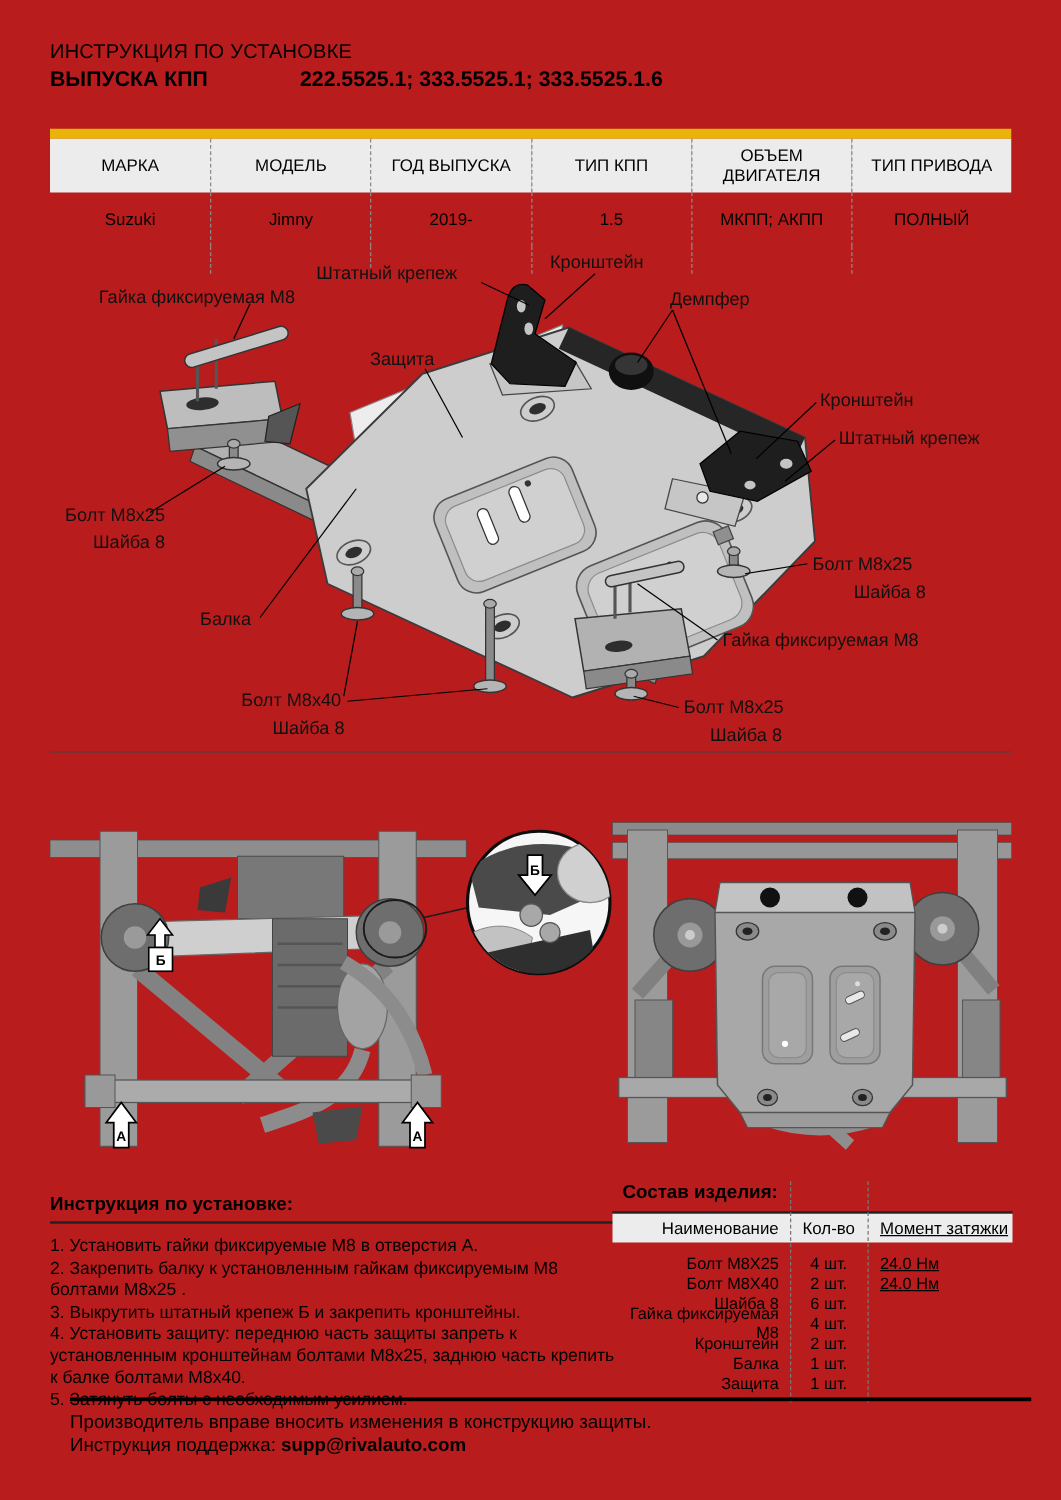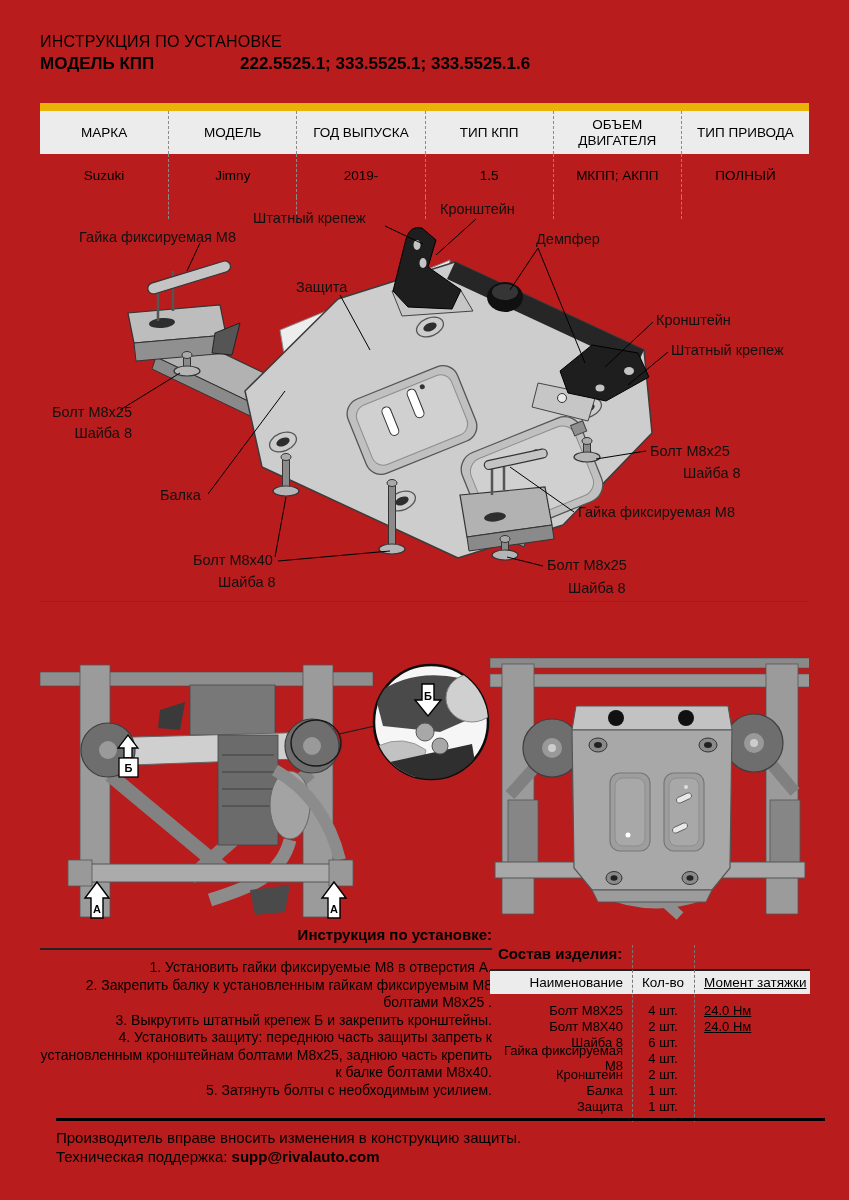--- a/index.html
+++ b/index.html
@@ -21,21 +21,21 @@
   .spec-ghost .spec-cell{height:22px;}
   
   .mid-rule{position:absolute;left:40px;top:601px;width:769px;height:1px;background:#444;}
   
   .diagram-wrap{position:absolute;left:40px;top:195px;width:769px;height:410px;}
   .photos-wrap{position:absolute;left:40px;top:650px;width:769px;height:285px;}
   svg text{font-family:"Liberation Sans", sans-serif;}
   .lbl{font-size:14.5px;fill:#111;}
   .marker-letter{font-size:11px;font-weight:bold;fill:#000;}
   
-  .instr{position:absolute;left:40px;top:926px;width:452px;text-align:right;}
+  .instr{position:absolute;left:40px;top:955px;width:452px;}
   .instr-title{font-size:15px;font-weight:bold;}
   .instr-rule{margin-top:5px;height:2px;background:#222;}
   .instr-steps{margin-top:9px;font-size:14px;line-height:17.5px;}
   
   .parts{position:absolute;left:490px;top:945px;width:320px;}
   .parts-inner{position:relative;}
   .vdash{position:absolute;top:0;bottom:0;width:0;border-left:1px dashed #777;}
   .vd1{left:142px;} .vd2{left:204px;}
   .parts-title{font-size:15px;font-weight:bold;height:24px;padding-left:8px;}
   .parts-table{border-top:2px solid #222;}
@@ -52,21 +52,21 @@
   .footer-email{font-weight:bold;}
 </style>
 </head>
 <body>
 
 <div class="page">
 
   <div class="hdr">
     <div class="hdr-line1">ИНСТРУКЦИЯ ПО УСТАНОВКЕ</div>
     <div class="hdr-line2">
-      <span class="hdr-product">МОДЕЛЬ КПП</span>
+      <span class="hdr-product">ВЫПУСКА КПП</span>
       <span>222.5525.1; 333.5525.1; 333.5525.1.6</span>
     </div>
   </div>
 
   <div class="spec">
     <div class="spec-row spec-head">
       <div class="spec-cell">МАРКА</div>
       <div class="spec-cell">МОДЕЛЬ</div>
       <div class="spec-cell">ГОД ВЫПУСКА</div>
       <div class="spec-cell">ТИП КПП</div>
@@ -421,16 +421,16 @@
           <div class="pc-qty">1 шт.</div>
           <div class="pc-torque"></div>
         </div>
         <div class="parts-pad"></div>
       </div>
     </div>
   </div>
 
   <div class="footer">
     <div class="footer-l1">Производитель вправе вносить изменения в конструкцию защиты.</div>
-    <div class="footer-l2"><span>Техническая поддержка: </span><span class="footer-email">supp@rivalauto.com</span></div>
+    <div class="footer-l2"><span>Инструкция поддержка: </span><span class="footer-email">supp@rivalauto.com</span></div>
   </div>
 
 </div>
 
 </body></html>

